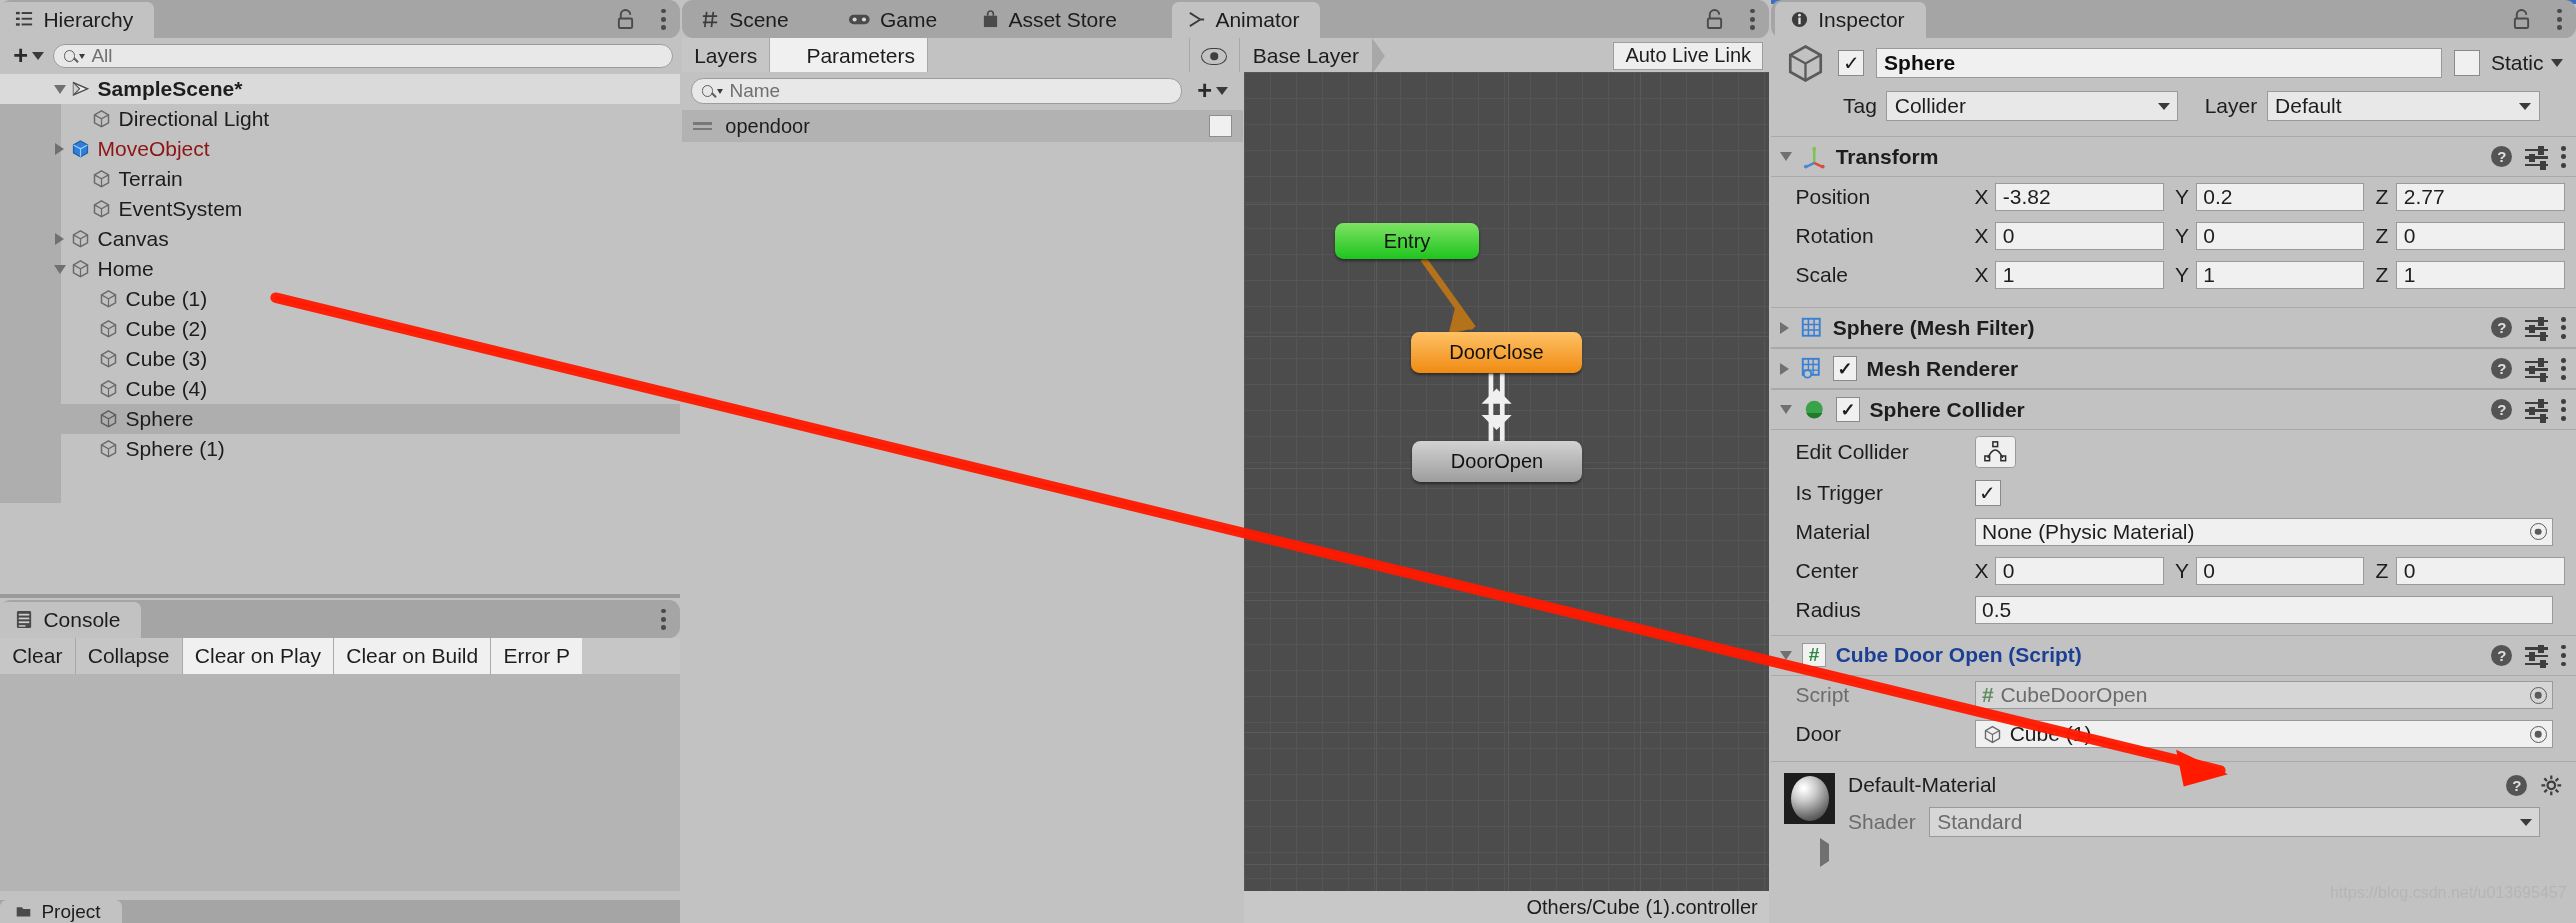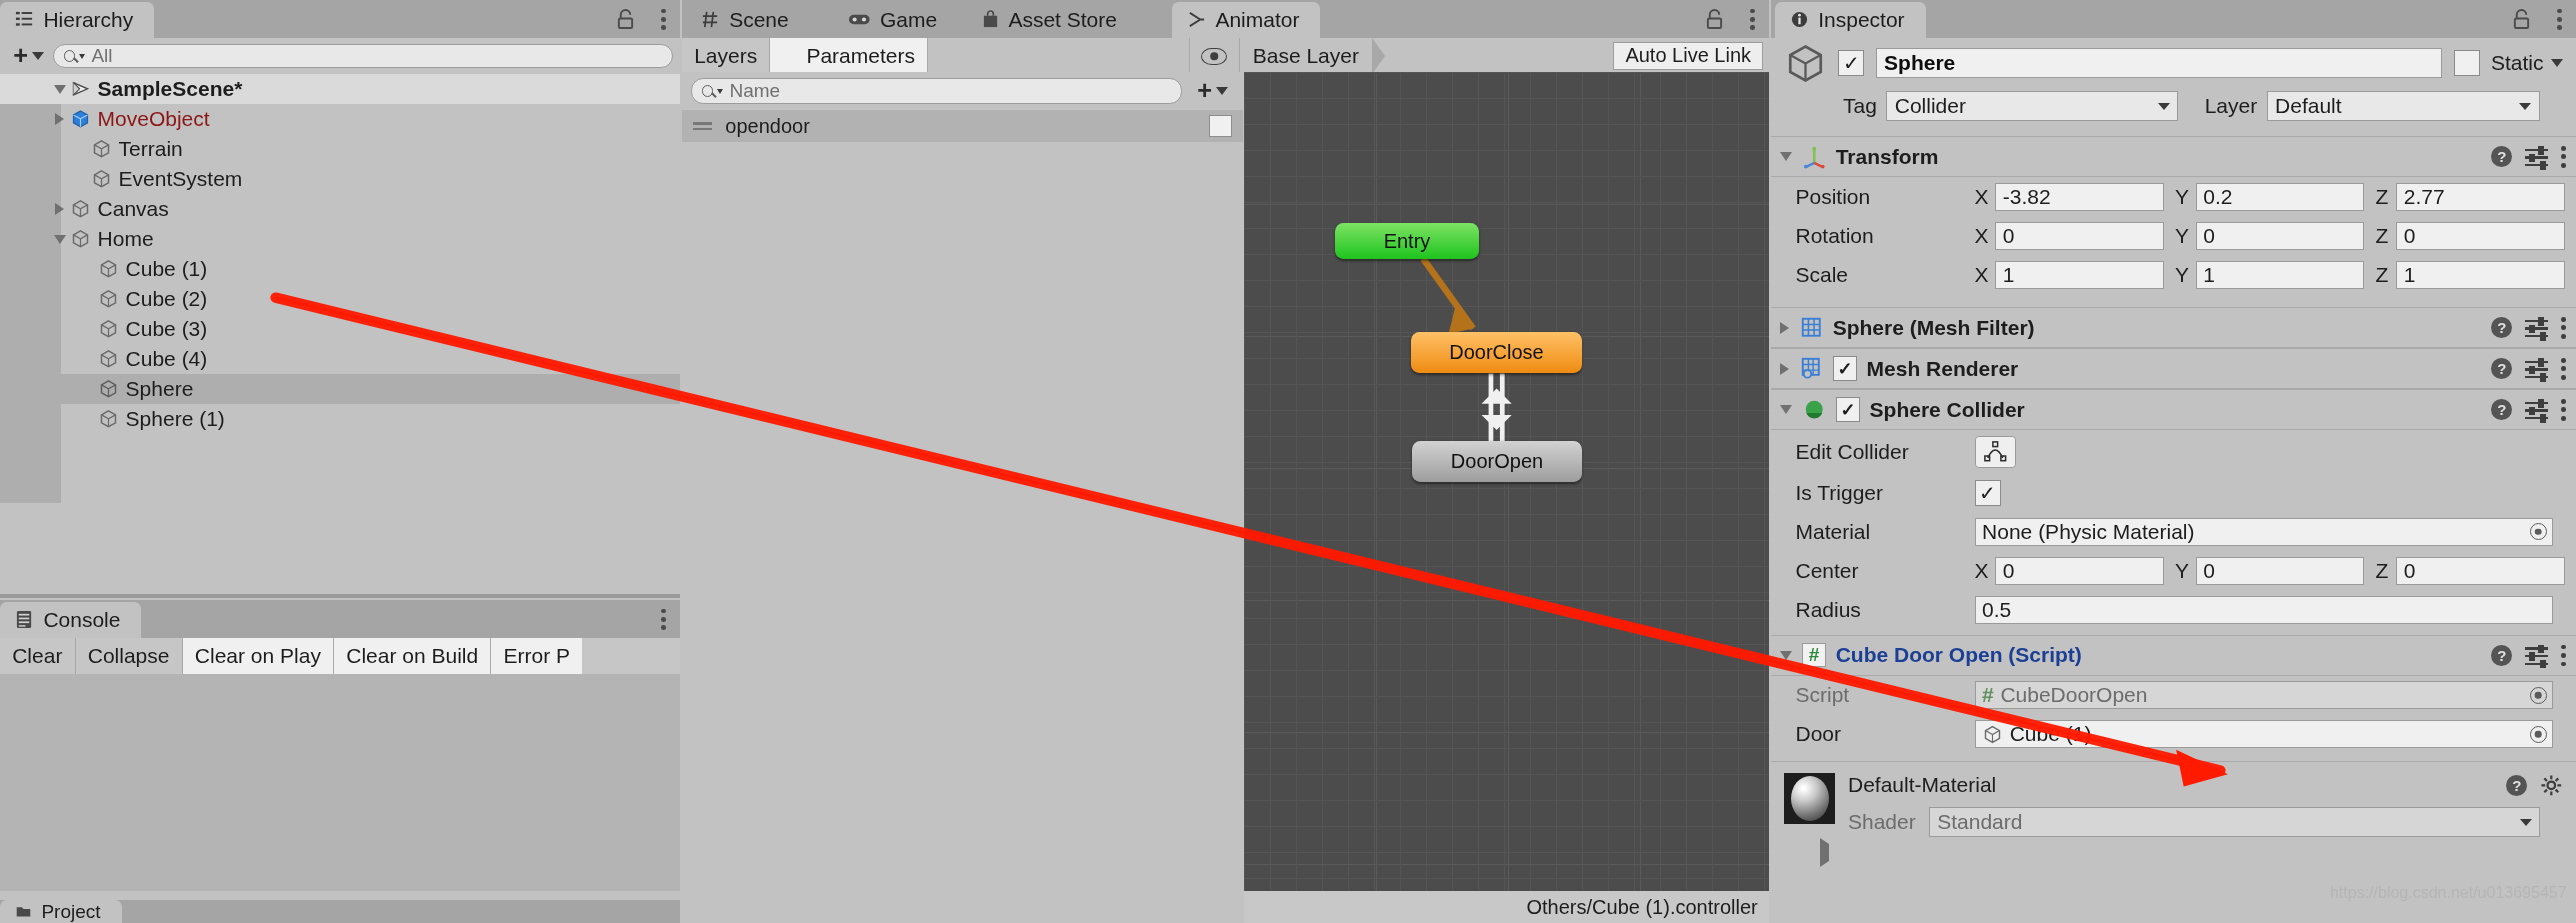--- a/index.html
+++ b/index.html
@@ -2,21 +2,21 @@
 <html style="font-size:15px"><head>
 <meta charset="utf-8">
 <style>
   * { box-sizing: border-box; margin:0; padding:0; }
   html,body { width:2576px; height:923px; overflow:hidden; background:#c2c2c2;
               font-family:"Liberation Sans", sans-serif; }
   .app { position:relative; width:2576px; height:923px; }
 
   
   .panel { position:absolute; background:#c2c2c2; }
-  .tabstrip { height:38px; background:#a5a5a5; position:relative; }
+  .tabstrip { height:38px; background:#a5a5a5; position:relative;border-radius:11px; }
   .tab { position:absolute; top:1.9px; height:36px; display:flex; align-items:center;
          gap:9.4px; padding:0 21px 0 15px; font-size:21px; color:#1d1d1d; }
   .tab.active { background:#c2c2c2; border-radius:6.6px 6.6px 0 0; }
   .tab.inactive { background:transparent; }
   .tabmenu { position:absolute; right:13px; top:8.5px; width:5.7px; height:21px; }
   .tabmenu i { display:block; width:4.7px; height:4.7px; background:#4a4a4a; border-radius:50%; margin-bottom:3.8px; }
   .lock { position:absolute; top:9.4px; width:19px; height:21px; }
 
   
   #hierarchy { left:0; top:0; width:680px; height:598px; }
@@ -202,20 +202,29 @@
           <span class="tw">
             <span class="tri-d"></span>
           </span>
         <svg class="cube-ico" viewBox="0 0 24 24">
           <path d="M4 5 L20 12 L4 19 Z" fill="#f2f2f2" stroke="#4a4a4a" stroke-width="1.6"></path>
             <path d="M4 5 L11 12 L4 19" fill="#cfcfcf" stroke="#4a4a4a" stroke-width="1.3"></path>
         </svg>
         <span>SampleScene*</span>
       </div>
 
+      <div class="hrow">
+        <span style="width:70px"></span>
+          <span class="tw"></span>
+        <svg class="cube-ico" viewBox="0 0 24 24">
+            <path d="M12 3 L20 7.5 V16.5 L12 21 L4 16.5 V7.5 Z" fill="none" stroke="#6a6a6a" stroke-width="1.7"></path>
+            <path d="M4 7.5 L12 12 L20 7.5 M12 12 V21" fill="none" stroke="#6a6a6a" stroke-width="1.4"></path>
+          </svg>
+        <span>Directional Light</span>
+      </div>
 
       <div class="hrow">
         <span style="width:49px"></span>
           <span class="tw">
             <span class="tri-r"></span>
           </span>
         <svg class="cube-ico" viewBox="0 0 24 24">
             <path d="M12 3 L20 7.5 V16.5 L12 21 L4 16.5 V7.5 Z" fill="#2f7fd8" stroke="#1d5fa8" stroke-width="1.4"></path>
             <path d="M4 7.5 L12 12 L20 7.5 M12 12 V21" fill="none" stroke="#9fcdf7" stroke-width="1.3"></path>
           </svg>

